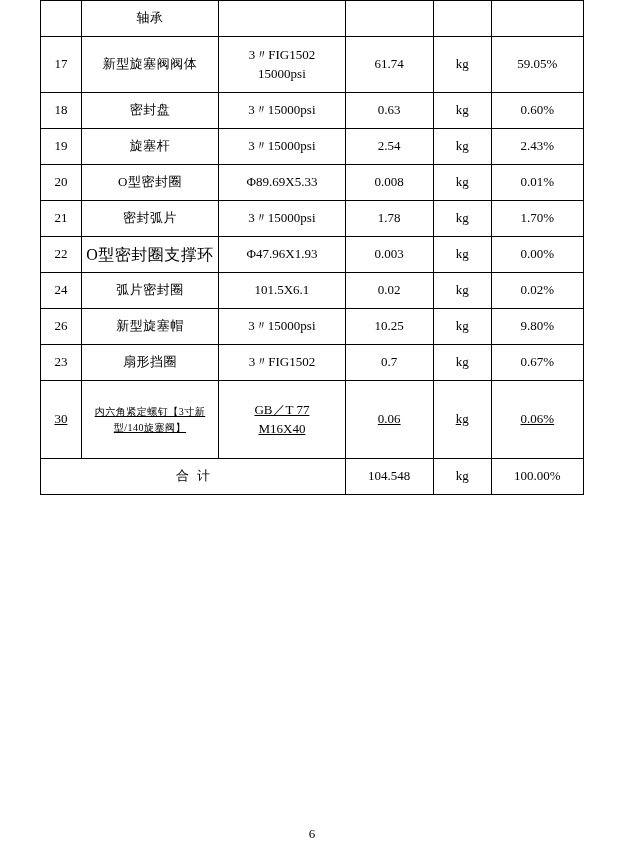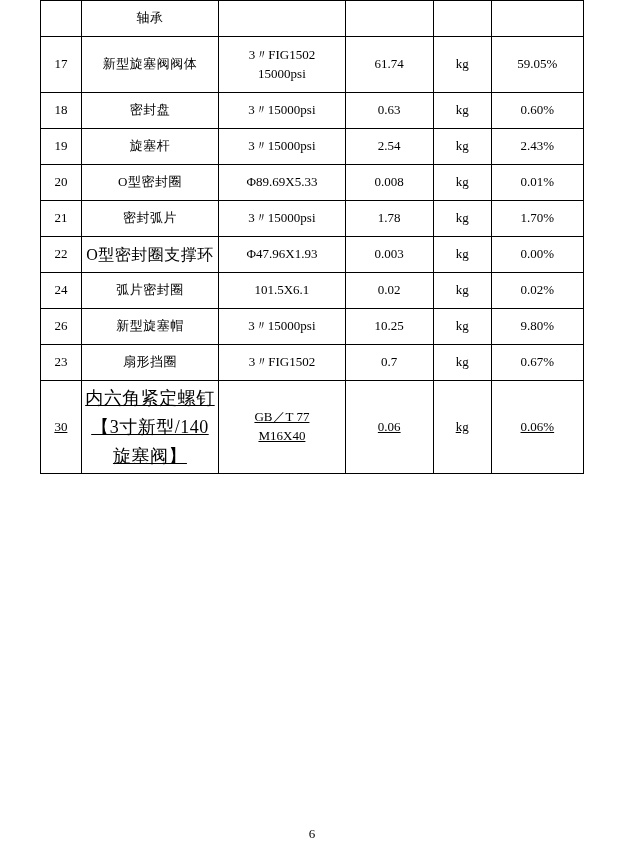--- a/index.html
+++ b/index.html
@@ -172,27 +172,33 @@
         <td class="c-spec">3〃FIG1502</td>
         <td class="c-weight">0.7</td>
         <td class="c-unit">kg</td>
         <td class="c-pct">0.67%</td>
       </tr>
 
 
 
       <tr class="row-xtall">
         <td class="c-no">30</td>
-        <td class="c-name name-cell" style="font-size:18px; line-height:1.6;">内六角紧定螺钉【3寸新型/140旋塞阀】</td>
+        <td class="c-name name-cell" style="font-size:10px; line-height:1.6;">内六角紧定螺钉【3寸新型/140旋塞阀】</td>
         <td class="c-spec two-line">
           <span>GB／T 77</span>
           <span>M16X40</span>
         </td>
         <td class="c-weight">0.06</td>
         <td class="c-unit">kg</td>
         <td class="c-pct">0.06%</td>
       </tr>
 
+      <tr class="row-h">
+        <td class="total-cell" colspan="3">合计</td>
+        <td class="c-weight">104.548</td>
+        <td class="c-unit">kg</td>
+        <td class="c-pct">100.00%</td>
+      </tr>
     </tbody>
   </table>
 
   <div class="page-number">6</div>
 </div>
 
 </body></html>

